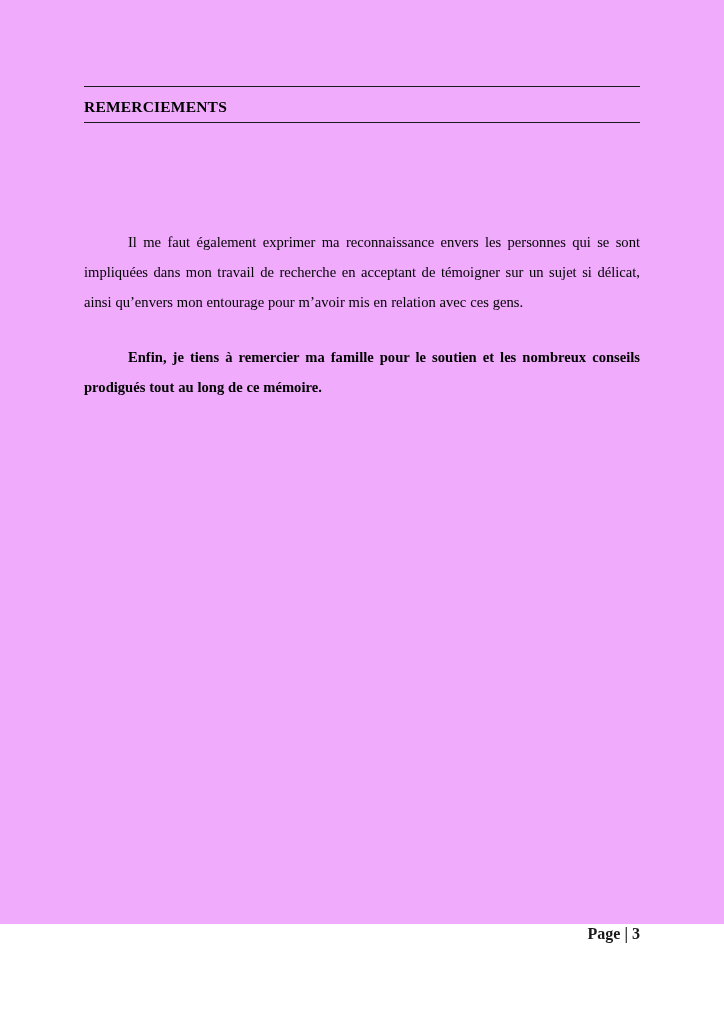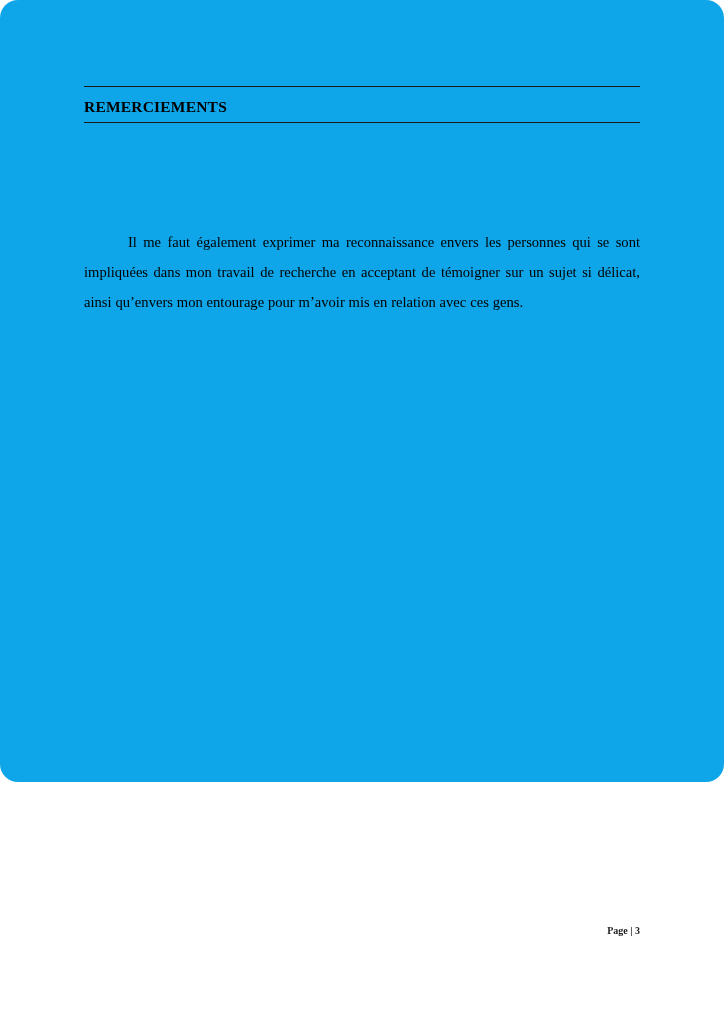--- a/index.html
+++ b/index.html
@@ -13,23 +13,22 @@
     font-family: "Liberation Serif", serif;
     color: #000000;
     position: relative;
     overflow: hidden;
   }
   .page {
     position: absolute;
     left: 0;
     top: 0;
     width: 724px;
-    height: 782px;
-    background: #0ea5e9;
-    border-radius: 18px;
+    height: 924px;
+    background: #f0abfc;
   }
   .content {
     position: absolute;
     left: 84px;
     top: 86px;
     width: 556px;
   }
   .rule-top {
     border-top: 1.3px solid #1a1a1a;
     width: 100%;
@@ -69,40 +68,41 @@
     font-weight: bold;
   }
   .footer {
     position: absolute;
     left: 84px;
     top: 925px;
     width: 556px;
     text-align: right;
     font-family: "Liberation Serif", serif;
     font-weight: bold;
-    font-size: 10px;
+    font-size: 16px;
     color: #1a1a1a;
   }
 </style>
 </head>
 <body>
 
 <div class="page">
 
   <div class="content">
 
     <div class="rule-top"></div>
 
     <div class="heading-block">
       <div class="heading">REMERCIEMENTS</div>
     </div>
 
     <div class="rule-bottom"></div>
 
     <div class="body-area">
       <p class="para">Il me faut également exprimer ma reconnaissance envers les personnes qui se sont impliquées dans mon travail de recherche en acceptant de témoigner sur un sujet si délicat, ainsi qu’envers mon entourage pour m’avoir mis en relation avec ces gens.</p>
+      <p class="para">Enfin, je tiens à remercier ma famille pour le soutien et les nombreux conseils prodigués tout au long de ce mémoire.</p>
     </div>
 
   </div>
 
   <div class="footer">Page | 3</div>
 
 </div>
 
 </body></html>

